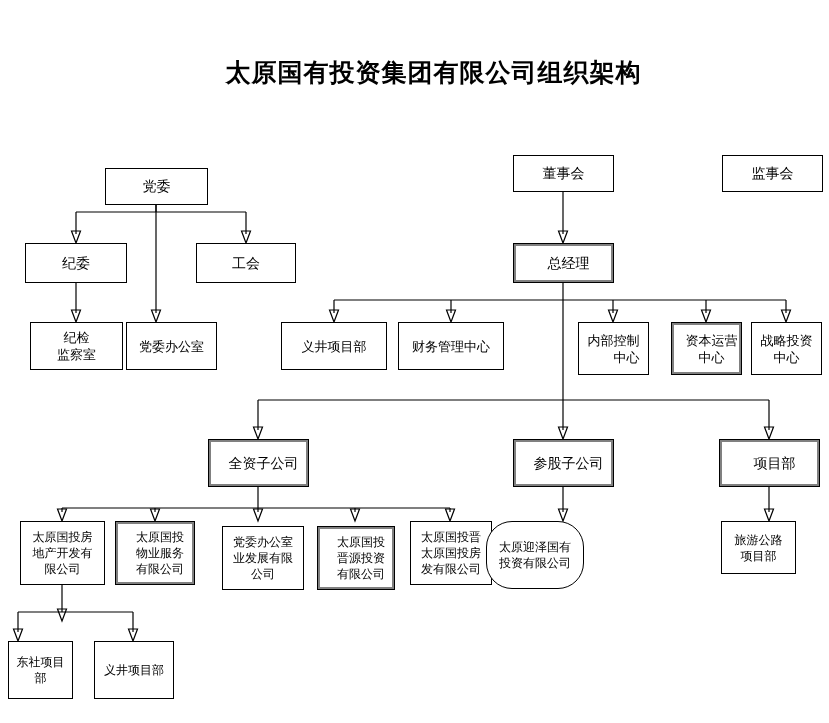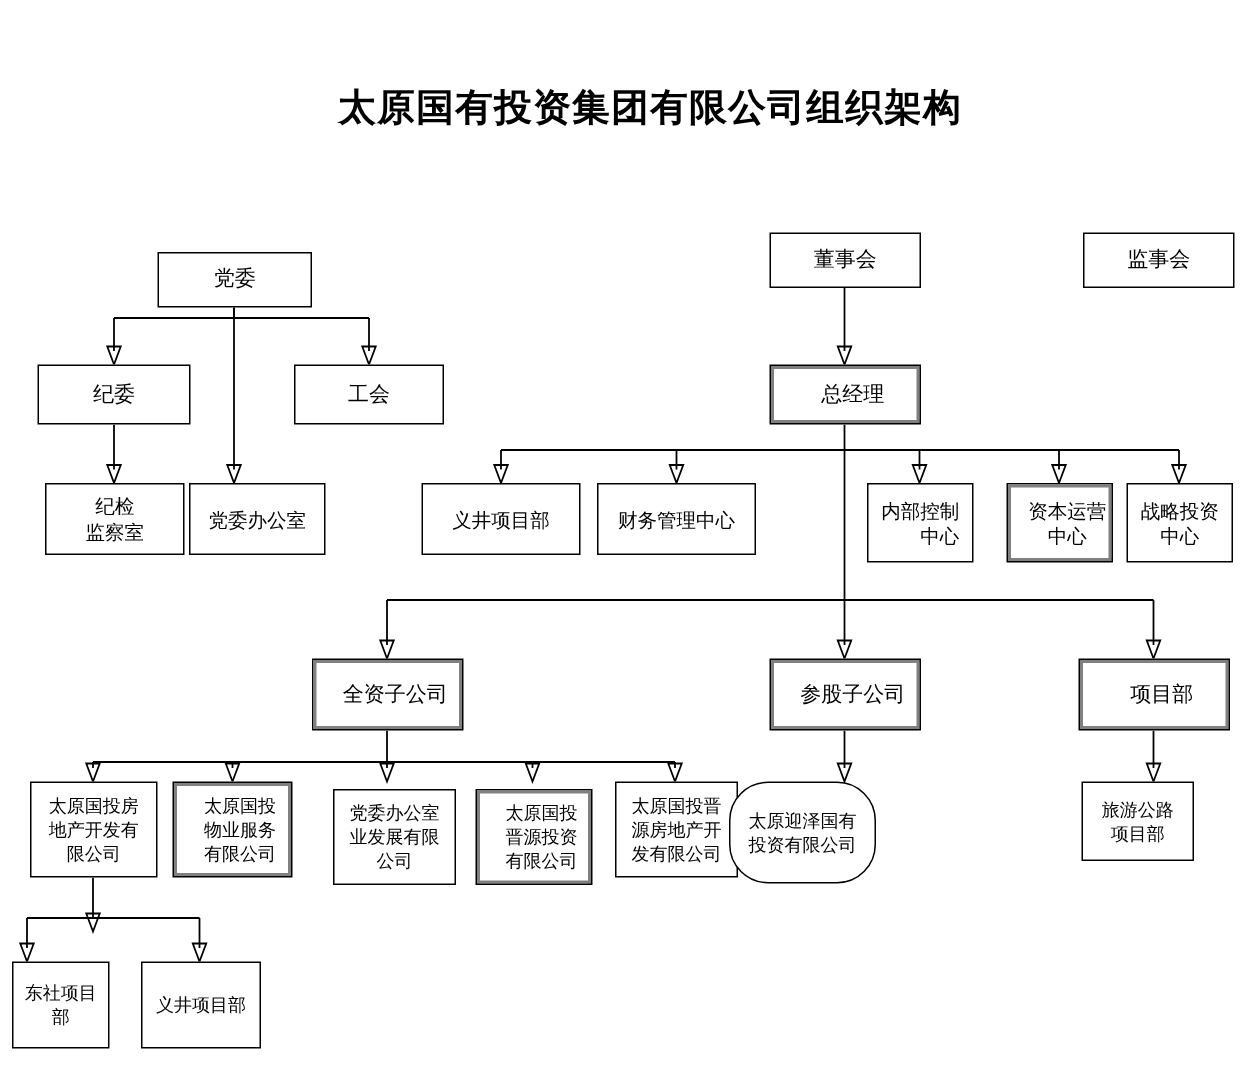--- a/index.html
+++ b/index.html
@@ -218,21 +218,21 @@
 业发展有限
 公司</span>
   </div>
   <div class="node small shadow" style="left:317px; top:526px; width:78px; height:64px;">
     <span class="label">太原国投
 晋源投资
 有限公司</span>
   </div>
   <div class="node small" style="left:410px; top:521px; width:82px; height:64px;">
     <span class="label">太原国投晋
-源房地产开
+太原国投房
 发有限公司</span>
   </div>
   <div class="node small" style="left:486px; top:521px; width:98px; height:68px;border-radius:26px;">
     <span class="label">太原迎泽国有
 投资有限公司</span>
   </div>
   <div class="node small" style="left:721px; top:521px; width:75px; height:53px;">
     <span class="label">旅游公路
 项目部</span>
   </div>

